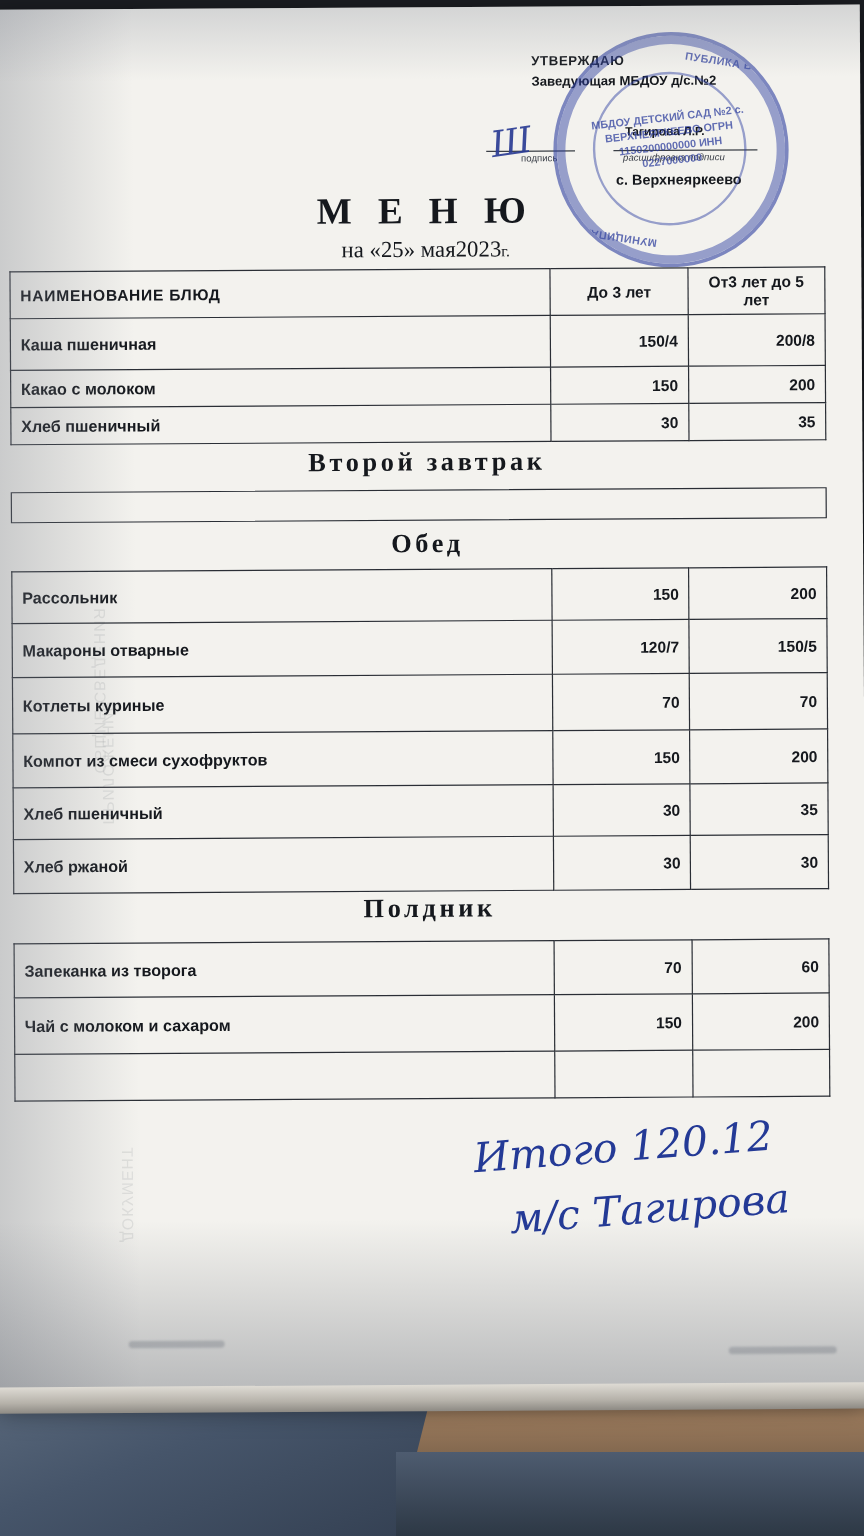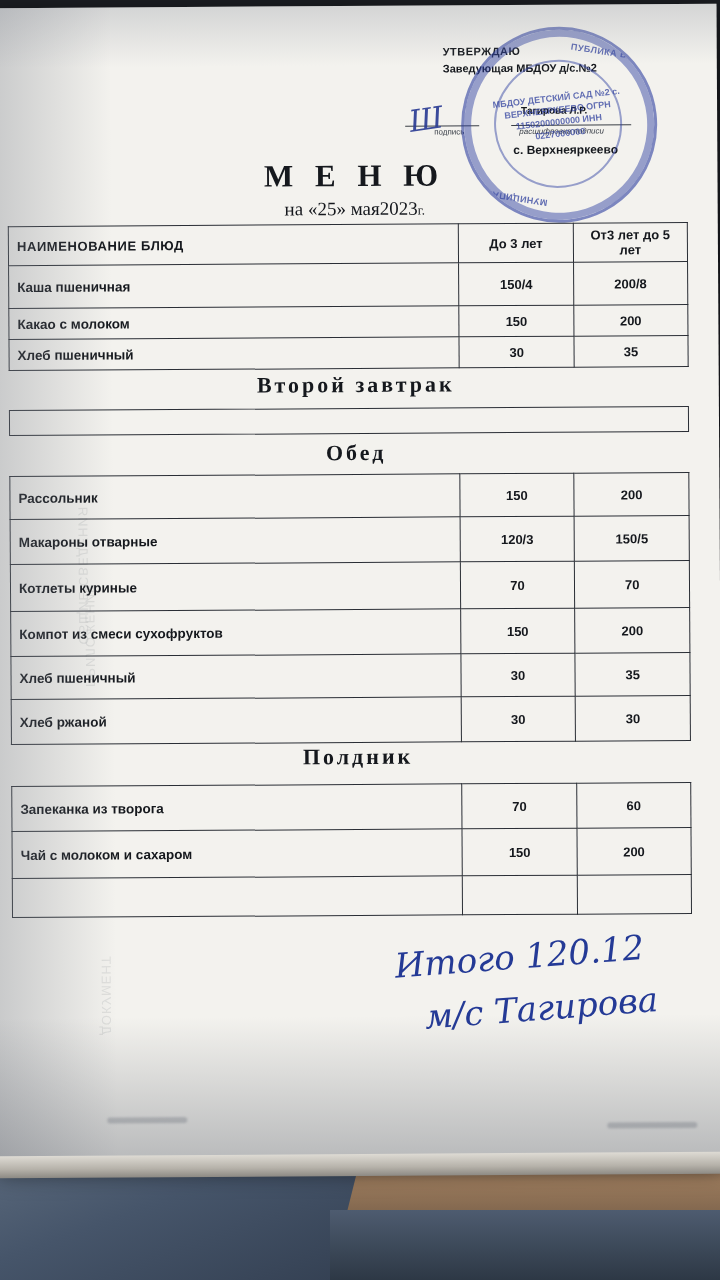--- a/index.html
+++ b/index.html
@@ -199,21 +199,21 @@
   .c-age  { width: 104px; text-align: center; font-weight: bold; }
   thead th {
     font-size: 13px;
     font-weight: bold;
     height: 38px;
     text-align: center;
   }
   thead th.hname { letter-spacing: .6px; }
   tbody td { height: 30px; }
   tbody td.dish { font-weight: bold; font-size: 13.5px; }
-  tbody td.num { text-align: center; font-weight: bold; }
+  tbody td.num { text-align: right; font-weight: bold; }
 
   .section-head {
     position: absolute;
     left: 0; width: 726px;
     text-align: center;
     font-family: "Liberation Serif", serif;
     font-weight: bold;
     font-size: 22px;
     letter-spacing: 3px;
   }
@@ -325,21 +325,21 @@
 
       <table class="menu" style="top:468px;">
         <tbody>
           <tr>
             <td class="c-name dish" style="height:42px;">Рассольник</td>
             <td class="c-age num">150</td>
             <td class="c-age num">200</td>
           </tr>
           <tr>
             <td class="dish" style="height:44px;">Макароны отварные</td>
-            <td class="num">120/3</td>
+            <td class="num">120/7</td>
             <td class="num">150/5</td>
           </tr>
           <tr>
             <td class="dish" style="height:46px;">Котлеты куриные</td>
             <td class="num">70</td>
             <td class="num">70</td>
           </tr>
           <tr>
             <td class="dish" style="height:44px;">Компот из смеси сухофруктов</td>
             <td class="num">150</td>

